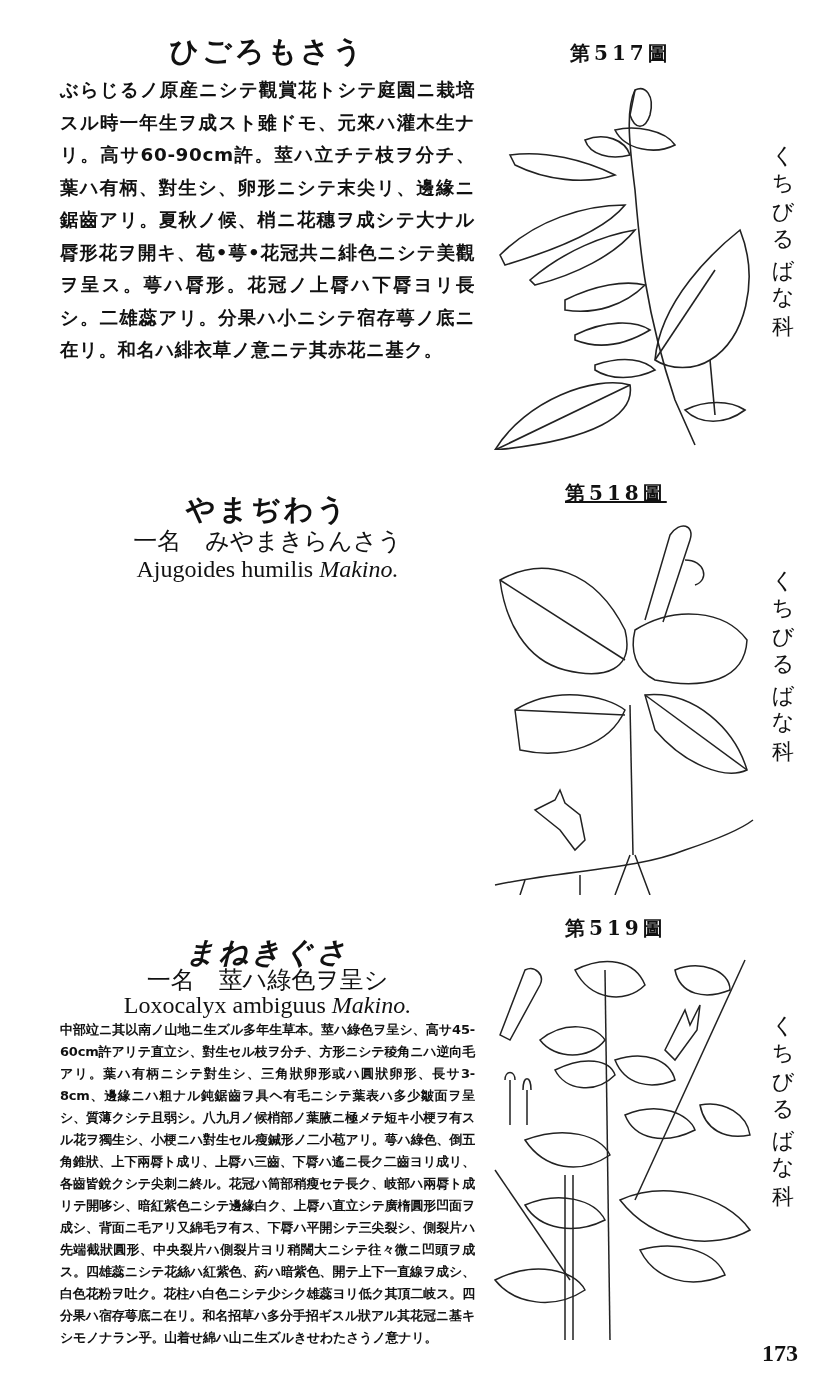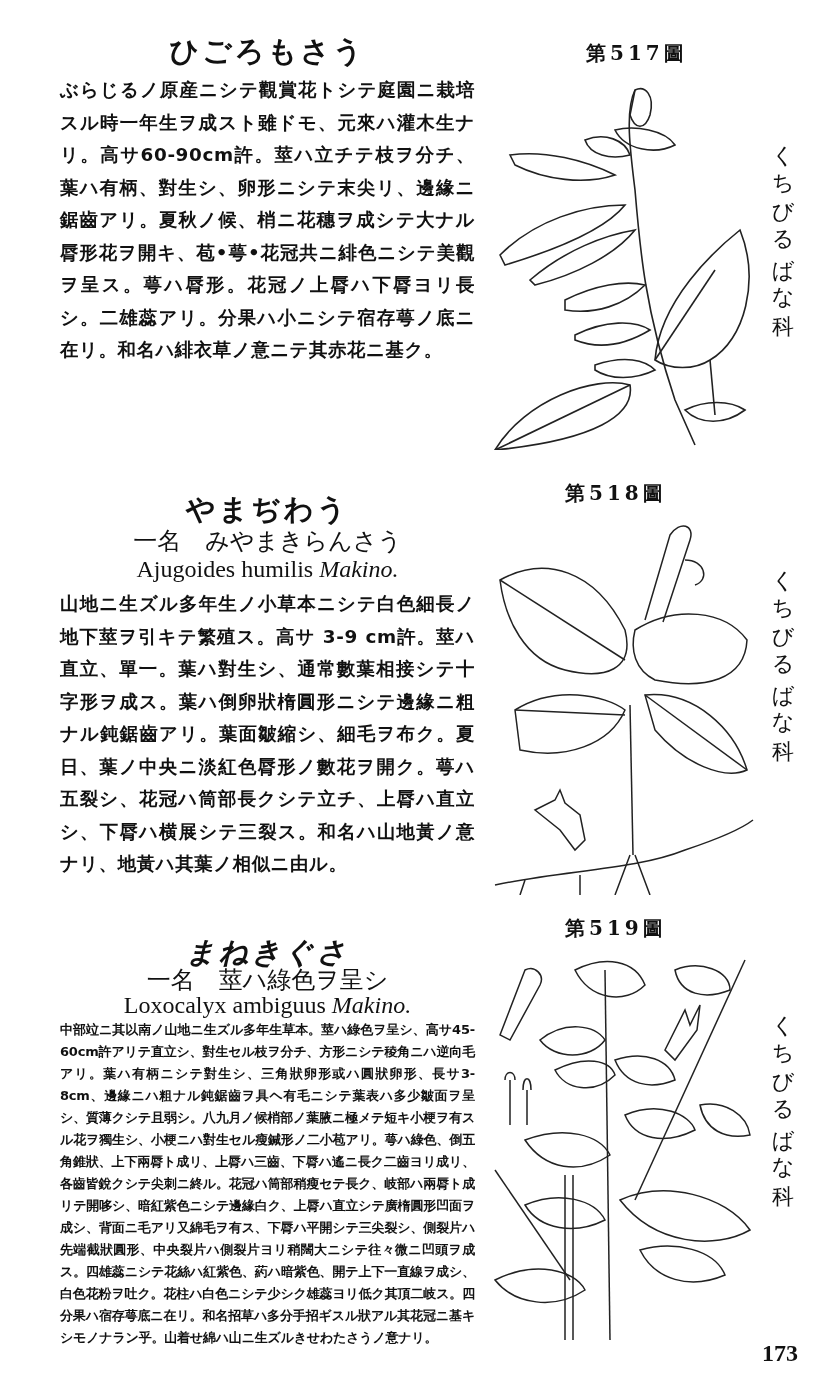--- a/index.html
+++ b/index.html
@@ -18,21 +18,21 @@
     .page-number { position: absolute; right: 42px; top: 1340px; font-size: 24px; font-weight: bold; font-family: Liberation Serif, serif; }
   </style>
 </head>
 <body>
 
 <div class="entry-text" style="top:32px;">
   <div class="jp-title">ひごろもさう</div>
   <div class="body-text">ぶらじるノ原産ニシテ觀賞花トシテ庭園ニ栽培スル時一年生ヲ成スト雖ドモ、元來ハ灌木生ナリ。高サ60-90cm許。莖ハ立チテ枝ヲ分チ、葉ハ有柄、對生シ、卵形ニシテ末尖リ、邊緣ニ鋸齒アリ。夏秋ノ候、梢ニ花穗ヲ成シテ大ナル脣形花ヲ開キ、苞•萼•花冠共ニ緋色ニシテ美觀ヲ呈ス。萼ハ脣形。花冠ノ上脣ハ下脣ヨリ長シ。二雄蕊アリ。分果ハ小ニシテ宿存萼ノ底ニ在リ。和名ハ緋衣草ノ意ニテ其赤花ニ基ク。</div>
 </div>
 
-<div class="fig-label" style="left:586px; top:40px;">第517圖</div>
+<div class="fig-label" style="left:570px; top:40px;">第517圖</div>
 <div class="family-label" style="left:768px; top:130px;">くちびるばな科</div>
 
 <div class="illustration" style="left:485px; top:70px; width:270px; height:380px;">
   <svg viewBox="0 0 270 380" fill="none" stroke="#222" stroke-width="1.6">
     <path d="M150 20 C140 40 145 80 150 120 C155 180 160 240 190 330 L210 375"></path>
     <path d="M150 20 C160 15 170 25 165 45 C160 60 150 60 145 45 Z"></path>
     <path d="M130 60 C150 55 180 60 190 75 C170 85 140 80 130 60 Z"></path>
     <path d="M100 70 C120 62 140 70 145 85 C125 90 105 85 100 70 Z"></path>
     <path d="M25 85 C60 80 100 90 130 105 C100 115 60 110 30 95 Z"></path>
     <path d="M15 185 C50 150 100 135 140 135 C120 160 70 180 20 195 Z"></path>
@@ -49,24 +49,23 @@
   </svg>
 </div>
 
 <div class="entry-text" style="top:490px;">
   <div class="jp-title">やまぢわう</div>
   <div class="alt-name">一名　みやまきらんさう</div>
   <div class="sci-name">
     <span>Ajugoides humilis</span>
     <i>Makino.</i>
   </div>
-  <div class="body-text">山地ニ生ズル多年生ノ小草本ニシテ白色細長ノ地下莖ヲ引キテ繁殖ス。高サ 3-9 cm許。莖ハ直立、單一。葉ハ對生シ、通常數葉相接シテ十字形ヲ成ス。葉ハ倒卵狀楕圓形ニシテ邊緣ニ粗ナル鈍鋸齒アリ。葉面皺縮シ、細毛ヲ布ク。夏日、葉ノ中央ニ淡紅色脣形ノ數花ヲ開ク。萼ハ五裂シ、花冠ハ筒部長クシテ立チ、上脣ハ直立シ、下脣ハ横展シテ三裂ス。和名ハ山地黃ノ意ナリ、地黃ハ其葉ノ相似ニ由ル。</div>
 </div>
 
-<div class="fig-label" style="left:565px; top:480px;">第518圖</div>
+<div class="fig-label" style="left:565px; top:480px;text-decoration:underline;">第518圖</div>
 <div class="family-label" style="left:768px; top:555px;">くちびるばな科</div>
 
 <div class="illustration" style="left:485px; top:510px; width:270px; height:385px;">
   <svg viewBox="0 0 270 385" fill="none" stroke="#222" stroke-width="1.5">
     <path d="M145 195 L148 345"></path>
     <path d="M10 375 C80 360 150 360 200 340 C230 330 255 320 268 310"></path>
     <path d="M145 345 L130 385 M150 345 L165 385 M40 370 L35 385 M95 365 L95 385"></path>
     <path d="M15 70 C60 45 110 60 140 120 C150 160 120 170 80 160 C40 150 20 110 15 70 Z"></path>
     <path d="M15 70 L140 150"></path>
     <path d="M150 120 C190 95 240 100 262 130 C260 170 220 180 170 170 C150 160 145 140 150 120 Z"></path>

